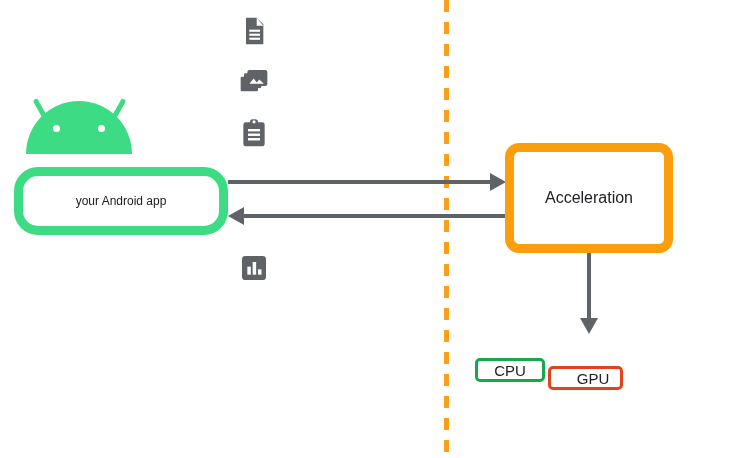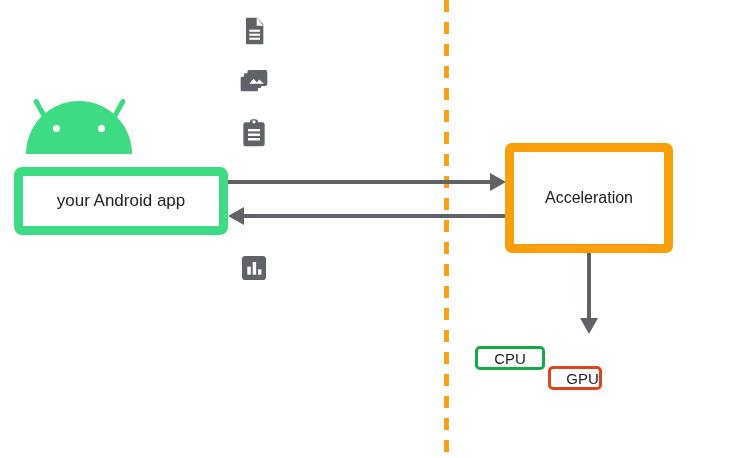--- a/index.html
+++ b/index.html
@@ -75,58 +75,58 @@
     text-align: center;
     color: #202124;
   }
 
   #app-node {
     left: 14px;
     top: 167px;
     width: 214px;
     height: 68px;
     border: 9px solid #3ddc84;
-    border-radius: 8px;
-    font-size: 17px;
+    border-radius: 24px;
+    font-size: 12px;
   }
 
   #api-node {
     left: 505px;
     top: 143px;
     width: 168px;
     height: 110px;
     border: 9px solid #fa9e0c;
-    border-radius: 7px;
+    border-radius: 14px;
     font-size: 16px;
     line-height: 1.35;
   }
   #api-node .label-line { display: block; }
 
   .chip {
     position: absolute;
     box-sizing: border-box;
     background: #ffffff;
     display: flex;
     align-items: center;
     justify-content: center;
     font-size: 15px;
     color: #202124;
     border-radius: 5px;
   }
   #cpu-node {
     left: 475px;
-    top: 346px;
+    top: 358px;
     width: 70px;
     height: 24px;
     border: 3px solid #17a84a;
   }
   #gpu-node {
     left: 548px;
     top: 366px;
-    width: 54px;
+    width: 75px;
     height: 24px;
     border: 3px solid #e0441d;
     padding-left: 15px;
   }
 
   
   #boundary {
     position: absolute;
     left: 444px;
     top: 0;

